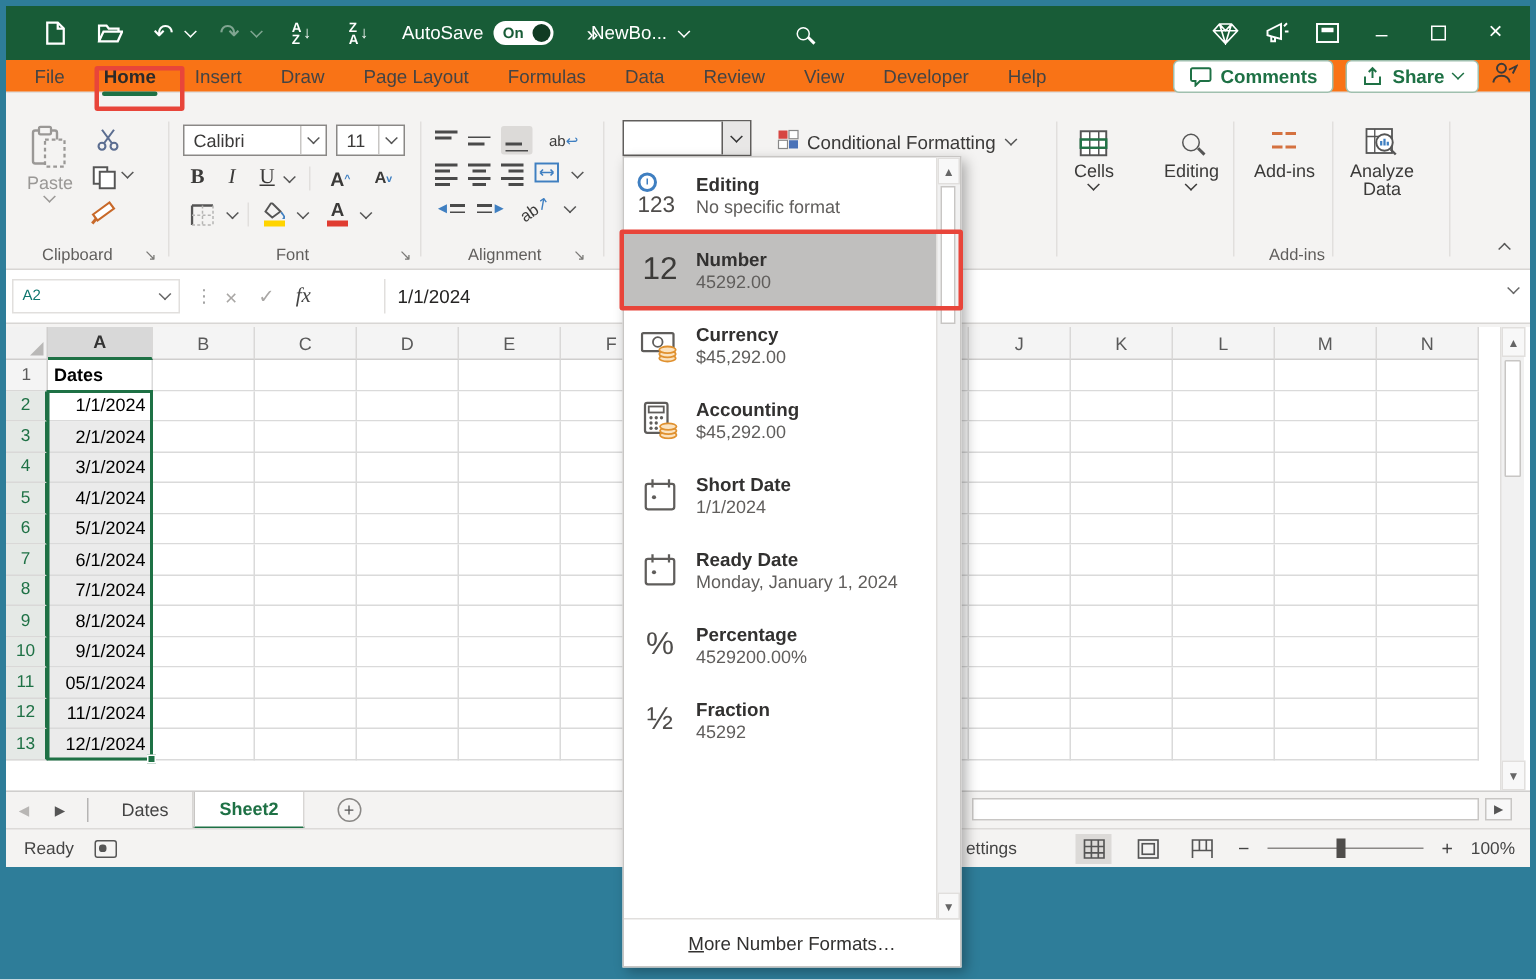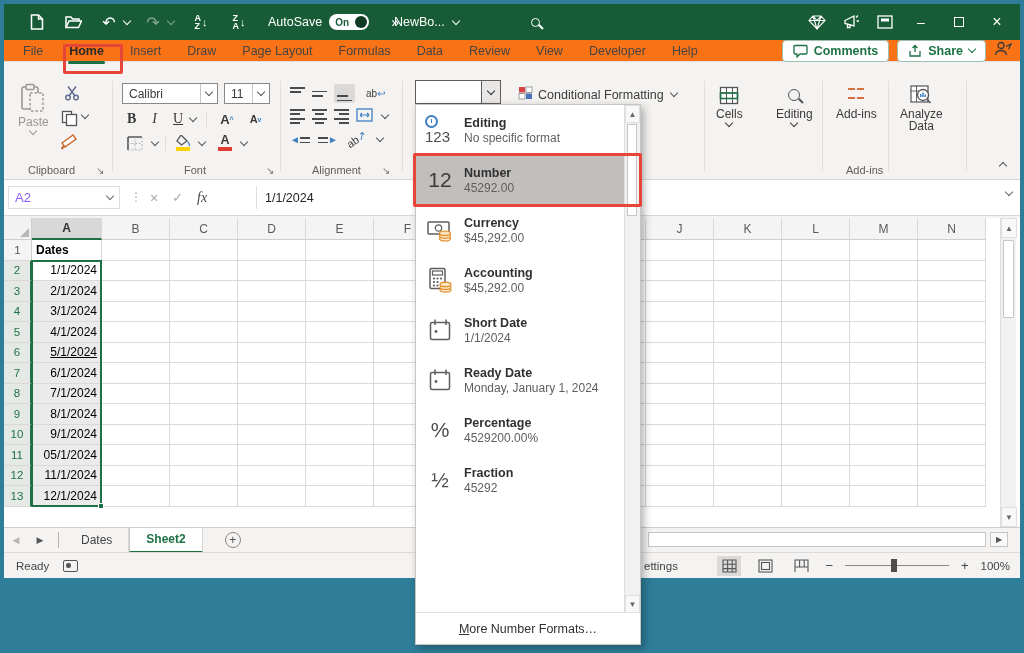--- a/index.html
+++ b/index.html
@@ -58,21 +58,21 @@
   .hlines i { height:1.8px; background:#4a4a4a; display:block; }
   .selbox { background:#dcdad8; border-radius:2px; padding:2px 3px; }
   .ribbtn { display:inline-flex; align-items:center; justify-content:center; padding:2px 3px; }
   .grid4 { display:grid; grid-template-columns:7px 7px; grid-template-rows:7px 7px; gap:2px; }
   .grid4 i { border:1.6px solid #d4713f; }
   .smallchev { color:#555; margin-left:2px; }
 
   
   .fbar { position:absolute; left:0; top:176px; width:100%; height:36px; background:#fff; border-bottom:1px solid #d8d6d4; display:flex; align-items:center; }
   .namebox { position:absolute; left:4px; top:6px; width:112px; height:23px; background:#fff; border:1px solid #e1dfdd; display:flex; align-items:center; padding:0 6px; }
-  .namebox .nval { flex:1; font-size:13px; color:#8b5cf6; }
+  .namebox .nval { flex:1; font-size:10px; color:#0f766e; }
   .fdots { position:absolute; left:126px; top:10px; color:#a0a0a0; letter-spacing:0; font-size:12px; }
   .fbtns { position:absolute; left:146px; top:6px; display:flex; align-items:center; gap:14px; height:23px; }
   .fx { font-style:italic; font-family:"Liberation Serif", serif; font-size:14px; color:#444; }
   .fvalue { position:absolute; left:252px; top:6px; right:28px; height:23px; background:#fff; display:flex; align-items:center; padding:0 8px; font-size:12.5px; color:#252423; border-left:1px solid #e1dfdd; }
   .fexpand { position:absolute; right:8px; top:12px; color:#666; }
 
   
   .sheet { position:absolute; left:0; top:214px; width:1016px; height:309px; background:#fff; overflow:hidden; }
   .colhdrs { position:absolute; left:0; top:0; height:22px; display:flex; }
   .corner { width:28px; height:22px; background:#f2f2f2; border-right:1px solid #cfcecd; border-bottom:1px solid #cfcecd; position:relative; }
@@ -580,21 +580,21 @@
             <span class="gcell" style="width: 68px;"></span>
             <span class="gcell" style="width: 68px;"></span>
             <span class="gcell" style="width: 68px;"></span>
             <span class="gcell" style="width: 68px;"></span>
             <span class="gcell" style="width: 68px;"></span>
             <span class="gcell" style="width: 68px;"></span>
             <span class="gcell" style="width: 68px;"></span>
           </div>
           <div class="grow">
             <span class="rhdr sel">6</span>
-            <span class="gcell date" style="width: 70px; text-decoration: underline;">5/1/2024</span>
+            <span class="gcell date" style="width: 70px;">5/1/2024</span>
             <span class="gcell" style="width: 68px;"></span>
             <span class="gcell" style="width: 68px;"></span>
             <span class="gcell" style="width: 68px;"></span>
             <span class="gcell" style="width: 68px;"></span>
             <span class="gcell" style="width: 68px;"></span>
             <span class="gcell" style="width: 68px;"></span>
             <span class="gcell" style="width: 68px;"></span>
             <span class="gcell" style="width: 68px;"></span>
             <span class="gcell" style="width: 68px;"></span>
             <span class="gcell" style="width: 68px;"></span>

